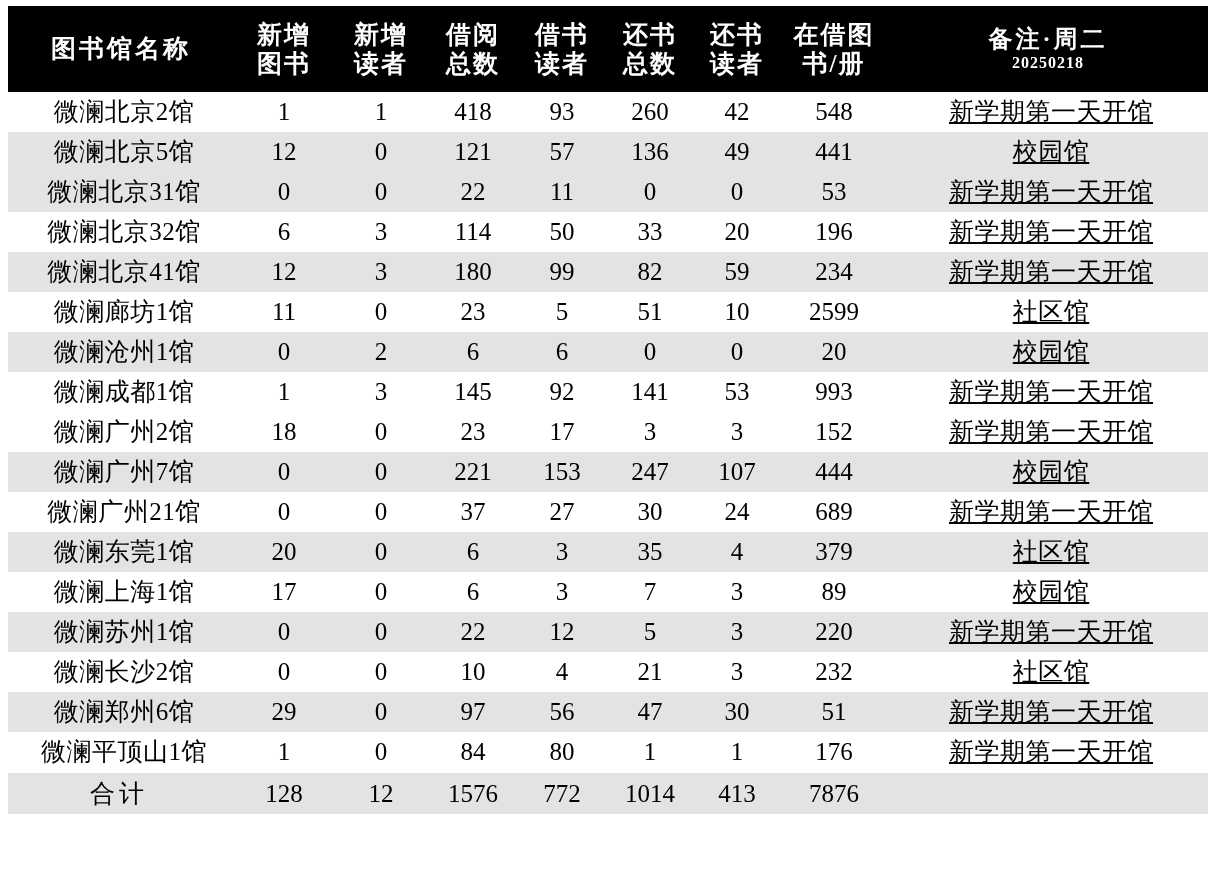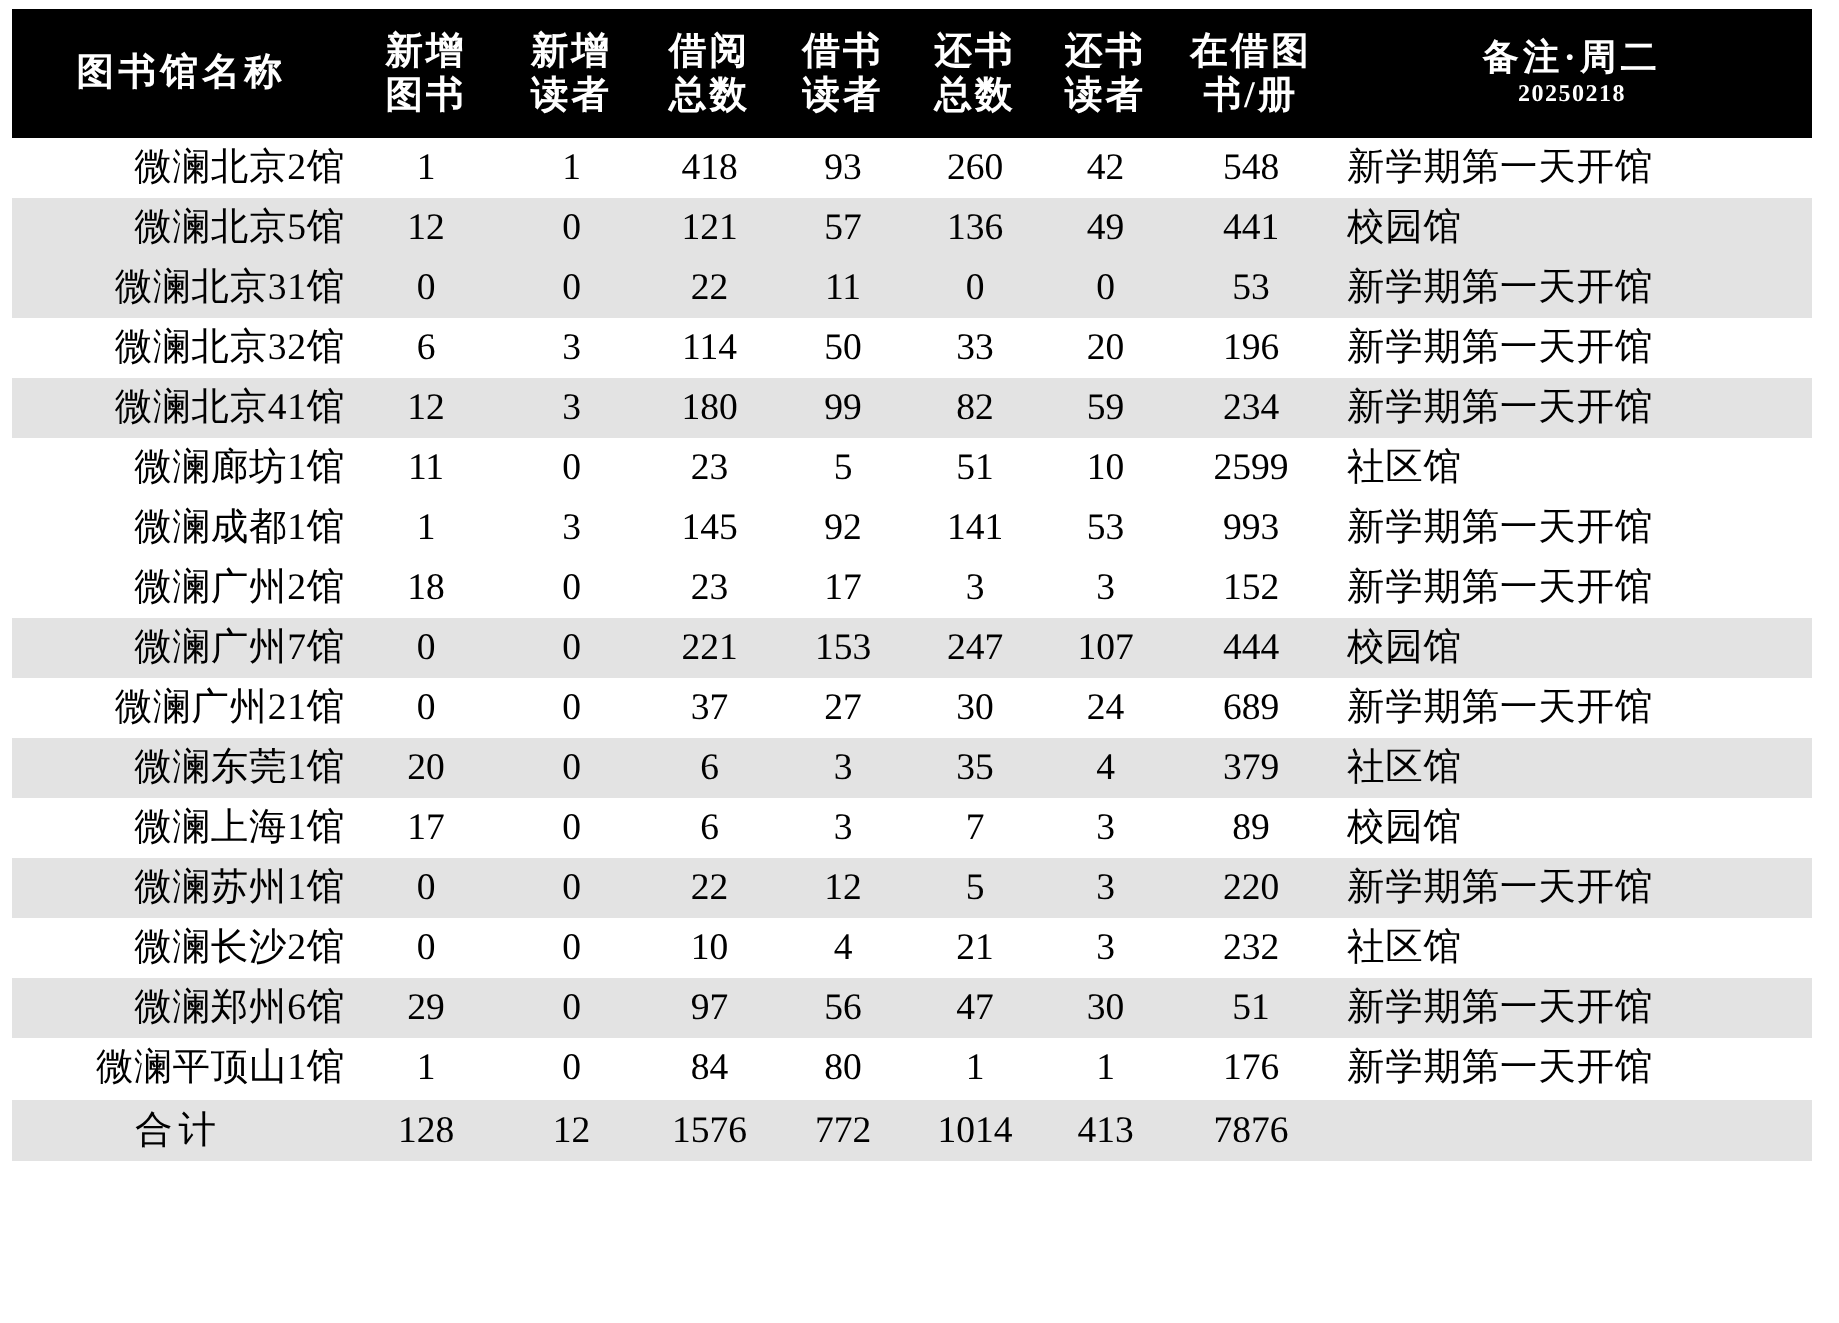--- a/index.html
+++ b/index.html
@@ -65,29 +65,30 @@
     padding: 1px 4px;
     vertical-align: middle;
     box-sizing: border-box;
     white-space: nowrap;
     overflow: hidden;
   }
   tbody tr.odd td { background: #ffffff; }
   tbody tr.even td { background: #e3e3e3; }
 
   td.lib-name {
-    text-align: right;
+    text-align: center;
     padding-left: 10px;
     letter-spacing: 0.5px;
   }
   td.num { text-align: center; }
   td.note {
-    text-align: left;
+    text-align: center;
     padding-left: 10px;
     letter-spacing: 0.5px;
+    text-decoration: underline;
   }
 
   tbody tr.total td {
     background: #e3e3e3;
     border-top: 2px solid #ffffff;
     height: 42px;
   }
   tbody tr.total td.lib-name {
     text-align: center;
     padding-left: 0;
@@ -210,20 +211,31 @@
           <td class="lib-name">微澜廊坊1馆</td>
           <td class="num">11</td>
           <td class="num">0</td>
           <td class="num">23</td>
           <td class="num">5</td>
           <td class="num">51</td>
           <td class="num">10</td>
           <td class="num">2599</td>
           <td class="note">社区馆</td>
         </tr>
+      <tr class="even">
+          <td class="lib-name">微澜沧州1馆</td>
+          <td class="num">0</td>
+          <td class="num">2</td>
+          <td class="num">6</td>
+          <td class="num">6</td>
+          <td class="num">0</td>
+          <td class="num">0</td>
+          <td class="num">20</td>
+          <td class="note">校园馆</td>
+        </tr>
       <tr class="odd">
           <td class="lib-name">微澜成都1馆</td>
           <td class="num">1</td>
           <td class="num">3</td>
           <td class="num">145</td>
           <td class="num">92</td>
           <td class="num">141</td>
           <td class="num">53</td>
           <td class="num">993</td>
           <td class="note">新学期第一天开馆</td>

